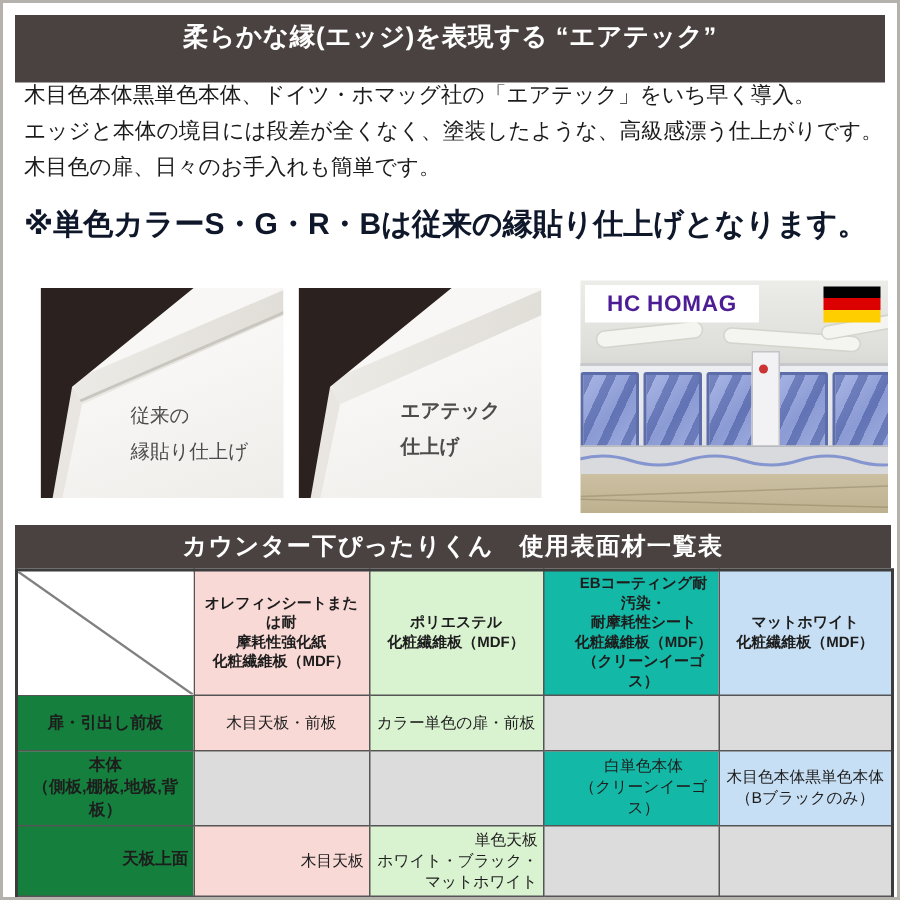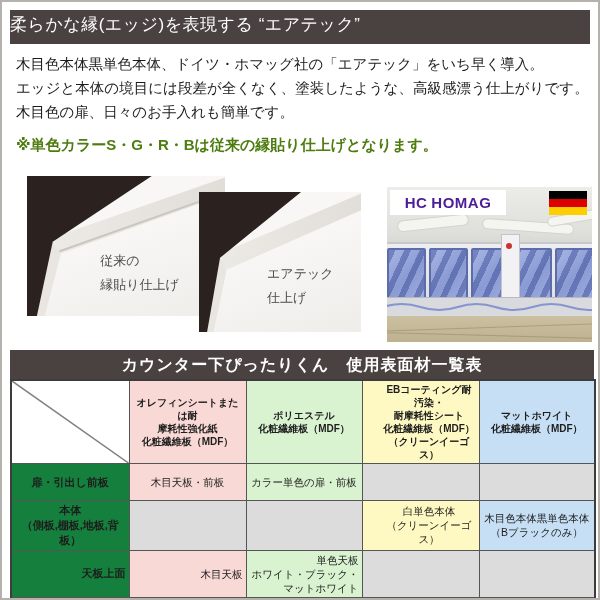--- a/index.html
+++ b/index.html
@@ -4,41 +4,41 @@
 <style>
   html,body{margin:0;padding:0;}
   body{
     width:600px;height:600px;position:relative;background:#ffffff;
     font-family:"Liberation Sans","DejaVu Sans",sans-serif;
     color:#1d1d1d;overflow:hidden;
     border:2px solid #b5b2ae;box-sizing:border-box;
   }
   
   .titlebar{
-    position:absolute;left:8px;top:8px;width:580px;height:34px;
-    background:#4a4240;color:#fff;font-weight:normal;font-size:17px;
-    text-align:left;line-height:30px;letter-spacing:.5px;
+    position:absolute;left:8px;top:8px;width:580px;height:45px;
+    background:#4a4240;color:#fff;font-weight:bold;font-size:17px;
+    text-align:center;line-height:30px;letter-spacing:.5px;
   }
   
   .intro{position:absolute;left:14px;top:50px;width:578px;font-size:14.5px;line-height:24px;white-space:nowrap;color:#1b1b1b;}
-  .note{position:absolute;left:14px;top:134px;font-size:15px;font-weight:bold;white-space:nowrap;color:#4d7c0f;}
+  .note{position:absolute;left:14px;top:134px;font-size:20px;font-weight:bold;white-space:nowrap;color:#0f172a;}
   
   .edgeimg{position:absolute;width:162px;height:140px;overflow:hidden;background:linear-gradient(160deg,#f8f7f5 40%,#efedea 100%);}
   .edgeimg .dark{position:absolute;inset:0;background:#2b211e;
     clip-path:polygon(0 0,63% 0,13% 47%,5% 100%,0 100%);}
   .edgeimg .topedge{position:absolute;inset:0;background:linear-gradient(100deg,#efede9,#dfdcd6);
     clip-path:polygon(13% 44%,100% 1%,100% 13%,16% 56%);}
   .edgeimg .leftedge{position:absolute;inset:0;background:#e9e6e1;
     clip-path:polygon(13% 46%,17% 56%,9% 100%,5% 100%);}
   .edgeimg .seam{position:absolute;inset:0;background:#c9c5bf;
     clip-path:polygon(16% 53.2%,100% 11%,100% 12.4%,16.6% 54.4%);}
   .edgeimg .cap{position:absolute;left:37%;top:52%;font-size:13px;color:#4c4c4c;line-height:1.85;white-space:pre-line;}
-  #edge-left{left:25px;top:174px;padding-left:36px;}
+  #edge-left{left:25px;top:190px;}
   #edge-right{left:197px;top:190px;}
-  #edge-right .cap{left:42%;top:50%;}
+  #edge-right .cap{left:42%;top:50%;font-weight:bold;}
   
   .photo{position:absolute;left:385px;top:185px;width:205px;height:155px;overflow:hidden;
     background:linear-gradient(180deg,#ecece8 0%,#dededa 30%,#d4d4d1 40%,#cfc4a6 78%,#bdb190 100%);}
   .duct{position:absolute;background:#f4f4f0;border:1px solid #d4d4cd;border-radius:6px;}
   .machine{position:absolute;left:-4px;top:55px;width:213px;height:72px;
     background:linear-gradient(180deg,#eceef1 0%,#e2e4e8 60%,#d7d9dd 100%);
     border-top:2px solid #c6c8cc;}
   .panels{position:absolute;left:4px;top:4px;display:flex;gap:3px;}
   .panel{width:35px;height:48px;border:2px solid #5d6da9;border-radius:2px;
     background:
@@ -61,21 +61,21 @@
   table{border-collapse:collapse;table-layout:fixed;width:584px;border:2px solid #3c3c3c;}
   td,th{border:1px solid #555;vertical-align:middle;text-align:center;padding:2px 3px;
     white-space:pre-line;word-break:break-all;}
   col.lab{width:118px;} col.c1{width:117px;} col.c2{width:116px;} col.c3{width:117px;} col.c4{width:116px;}
   th{font-size:10px;line-height:1.3;font-weight:bold;height:48px;}
   td{font-size:10.5px;line-height:1.35;}
   td.rowlab{background:#15803d;font-weight:bold;font-size:11px;}
   tr.r1 td{height:32px;} tr.r2 td{height:33px;} tr.r3 td{height:38px;text-align:right;} tr.r4 td{height:38px;}
   .corner{position:relative;background:#fff;padding:0;}
   .corner svg{position:absolute;inset:0;width:100%;height:100%;}
-  .bg-pink{background:#f8d9d6;margin-left:44px;} .bg-green{background:#d9f2d0;} .bg-yellow{background:#fef9c3;padding-left:20px;}
+  .bg-pink{background:#f8d9d6;margin-left:44px;} .bg-green{background:#d9f2d0;} .bg-yellow{background:#14b8a6;padding-left:20px;}
   .bg-blue{background:#c7dff4;} .bg-purple{background:#ded8f6;} .bg-gray{background:#dcdcdc;}
 </style>
 </head>
 <body>
 
 <div class="titlebar">柔らかな縁(エッジ)を表現する “エアテック”</div>
 
 <div class="intro">
   <div>木目色本体黒単色本体、ドイツ・ホマッグ社の「エアテック」をいち早く導入。</div>
   <div>エッジと本体の境目には段差が全くなく、塗装したような、高級感漂う仕上がりです。</div>

